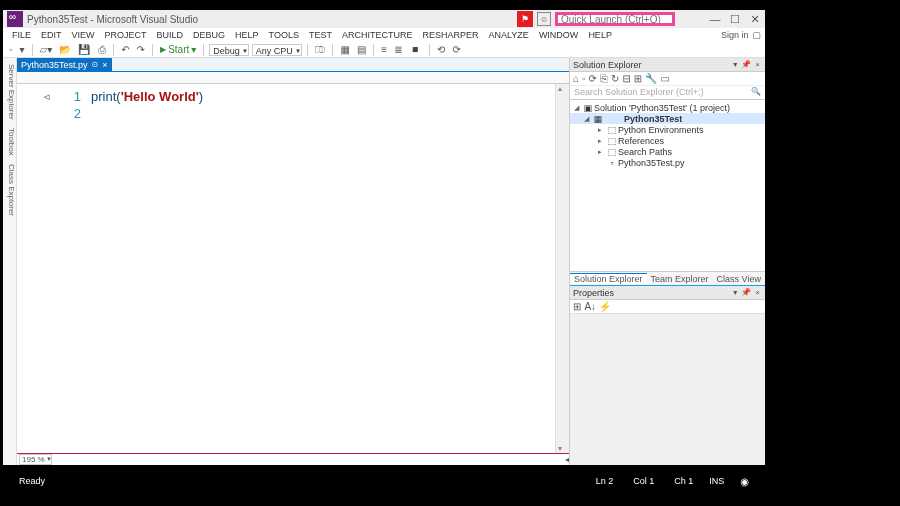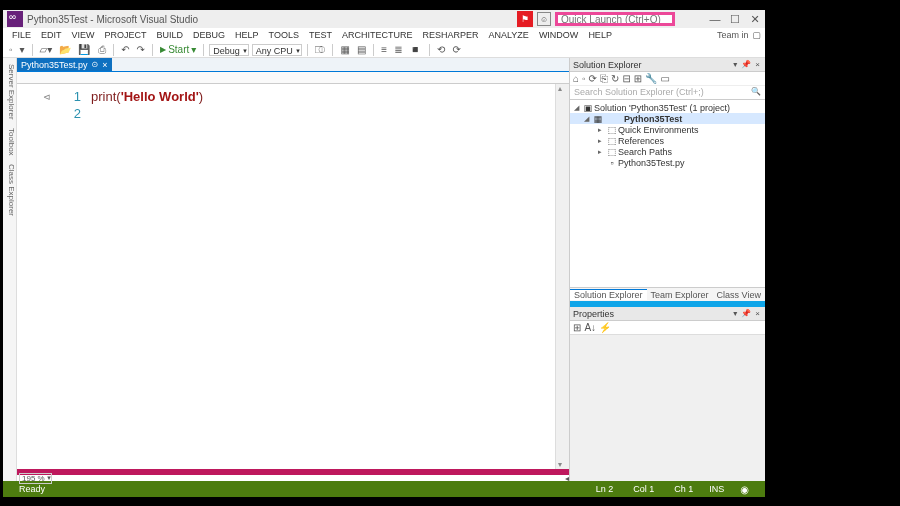--- a/index.html
+++ b/index.html
@@ -30,26 +30,26 @@
 .doc-tabs { height: 14px; background: #eef3f8; display: flex; align-items: flex-end; border-bottom: 1px solid #0078d7; }
 .doc-tab { background: #0e70c0; color: #fff; font-size: 9px; padding: 1px 4px; display: flex; align-items: center; gap: 4px; height: 13px; }
 .doc-tab .pin { font-size: 8px; }
 .doc-tab .x { font-size: 9px; }
 .nav-bar { height: 12px; border-bottom: 1px solid #ccc; background: #fafafa; }
 .code-pane { flex: 1; display: flex; font-family: Consolas, monospace; font-size: 13px; position: relative; }
 .ind-col { width: 34px; }
 .ind-mark { position: absolute; left: 26px; top: 8px; font-size: 9px; color: #888; }
 .gutter { width: 40px; text-align: right; color: #2b91af; padding-right: 10px; padding-top: 4px; line-height: 17px; border-right: 0; }
 .code { flex: 1; padding-top: 4px; line-height: 17px; color: #000; }
-.code .kw { color: #7f1d1d; text-align: right; }
+.code .kw { color: #0c4a6e; text-align: right; }
 .code .str { color: #a31515; font-weight: bold; }
 .scroll-v { width: 14px; background: #f0f0f0; border-left: 1px solid #ddd; position: relative; }
 .scroll-v::before { content: "▴"; position: absolute; top: 0; left: 2px; font-size: 8px; color: #888; }
 .scroll-v::after { content: "▾"; position: absolute; bottom: 0; left: 2px; font-size: 8px; color: #888; }
-.zoom-row { height: 12px; border-top: 6px solid #be185d; display: flex; align-items: center; font-size: 8px; color: #555; }
+.zoom-row { height: 12px; border-top: 1px solid #be185d; display: flex; align-items: center; font-size: 8px; color: #555; }
 .zoom-row .zoom { border: 1px solid #ccc; padding: 0 6px 0 2px; margin-left: 2px; position: relative; }
 .zoom-row .zoom::after { content: "▾"; position: absolute; right: 0; font-size: 7px; }
 .zoom-row .sp { flex: 1; }
 .right-panels { width: 196px; display: flex; flex-direction: column; border-left: 1px solid #ccc; justify-content: center; }
 .panel-header { height: 14px; background: #e8e8e8; font-size: 9px; color: #333; display: flex; align-items: center; padding: 0 3px; border-bottom: 1px solid #ccc; }
 .panel-header .sp { flex: 1; }
 .panel-header .ctl { font-size: 8px; padding: 0 2px; color: #555; }
 .panel-tools { height: 14px; display: flex; align-items: center; gap: 3px; padding: 0 3px; font-size: 10px; color: #555; border-bottom: 1px solid #eee; }
 .panel-tools span { }
 .search-sln { height: 14px; border-bottom: 1px solid #ccc; font-size: 9px; color: #aaa; padding: 1px 4px; position: relative; }
@@ -58,24 +58,24 @@
 .tree-row { display: flex; align-items: center; height: 11px; padding-left: 4px; }
 .tree-row.l1 { padding-left: 14px; }
 .tree-row.l2 { padding-left: 28px; }
 .tree-row.sel { background: #d6e8ff; }
 .tree-row .exp { width: 8px; font-size: 7px; color: #666; }
 .tree-row .ico { width: 12px; font-size: 9px; text-align: center; }
 .tree-row .bold { font-weight: bold; padding-left: 20px; }
 .panel-tabs { height: 14px; background: #f5f5f5; border-top: 1px solid #ccc; display: flex; font-size: 9px; align-items: center; }
 .panel-tabs span { padding: 0 4px; color: #555; }
 .panel-tabs .active { background: #fff; border-top: 1px solid #0078d7; }
-.props { height: 180px; display: flex; flex-direction: column; border-top: 6px solid #0ea5e9; }
+.props { height: 180px; display: flex; flex-direction: column; border-top: 1px solid #0ea5e9; }
 .props .body { flex: 1; background: #f0f0f0; }
 .props .tools { height: 14px; display: flex; align-items: center; gap: 3px; padding: 0 3px; font-size: 10px; color: #555; border-bottom: 1px solid #ddd; background: #fff; }
-.statusbar { height: 15px; background: #4d7c0f; color: #fff; font-size: 9px; display: flex; align-items: center; padding: 8px 6px; }
+.statusbar { height: 15px; background: #000000; color: #fff; font-size: 9px; display: flex; align-items: center; padding: 16px 6px; }
 .statusbar .sp { flex: 1; }
 .statusbar span { padding: 0 10px; }
 .statusbar .ins { padding: 0 6px; }
 .statusbar .bell { font-size: 10px; }
 .signin-row { position: absolute; right: 4px; top: 20px; font-size: 9px; color: #555; display: flex; align-items: center; gap: 4px; }
 </style>
 </head>
 <body>
 
 <div class="app">
@@ -85,21 +85,21 @@
     <span class="spacer"></span>
     <span class="notif">⚑</span>
     <span class="fb">☺</span>
     <input class="ql" placeholder="Quick Launch (Ctrl+Q)" style="">
     <span class="winbtn">—</span>
     <span class="winbtn">☐</span>
     <span class="winbtn">✕</span>
   </div>
 
   <div class="signin-row">
-    <span>Team in</span>
+    <span>Sign in</span>
     <span>▢</span>
   </div>
 
   <div class="menubar">
     <span>FILE</span>
     <span>EDIT</span>
     <span>VIEW</span>
     <span>PROJECT</span>
     <span>BUILD</span>
     <span>DEBUG</span>
@@ -207,21 +207,21 @@
           <span>Solution 'Python35Test' (1 project)</span>
         </div>
         <div class="tree-row l1 sel">
           <span class="exp">◢</span>
           <span class="ico">▦</span>
           <span class="bold">Python35Test</span>
         </div>
         <div class="tree-row l2">
           <span class="exp">▸</span>
           <span class="ico">⬚</span>
-          <span>Quick Environments</span>
+          <span>Python Environments</span>
         </div>
         <div class="tree-row l2">
           <span class="exp">▸</span>
           <span class="ico">⬚</span>
           <span>References</span>
         </div>
         <div class="tree-row l2">
           <span class="exp">▸</span>
           <span class="ico">⬚</span>
           <span>Search Paths</span>

